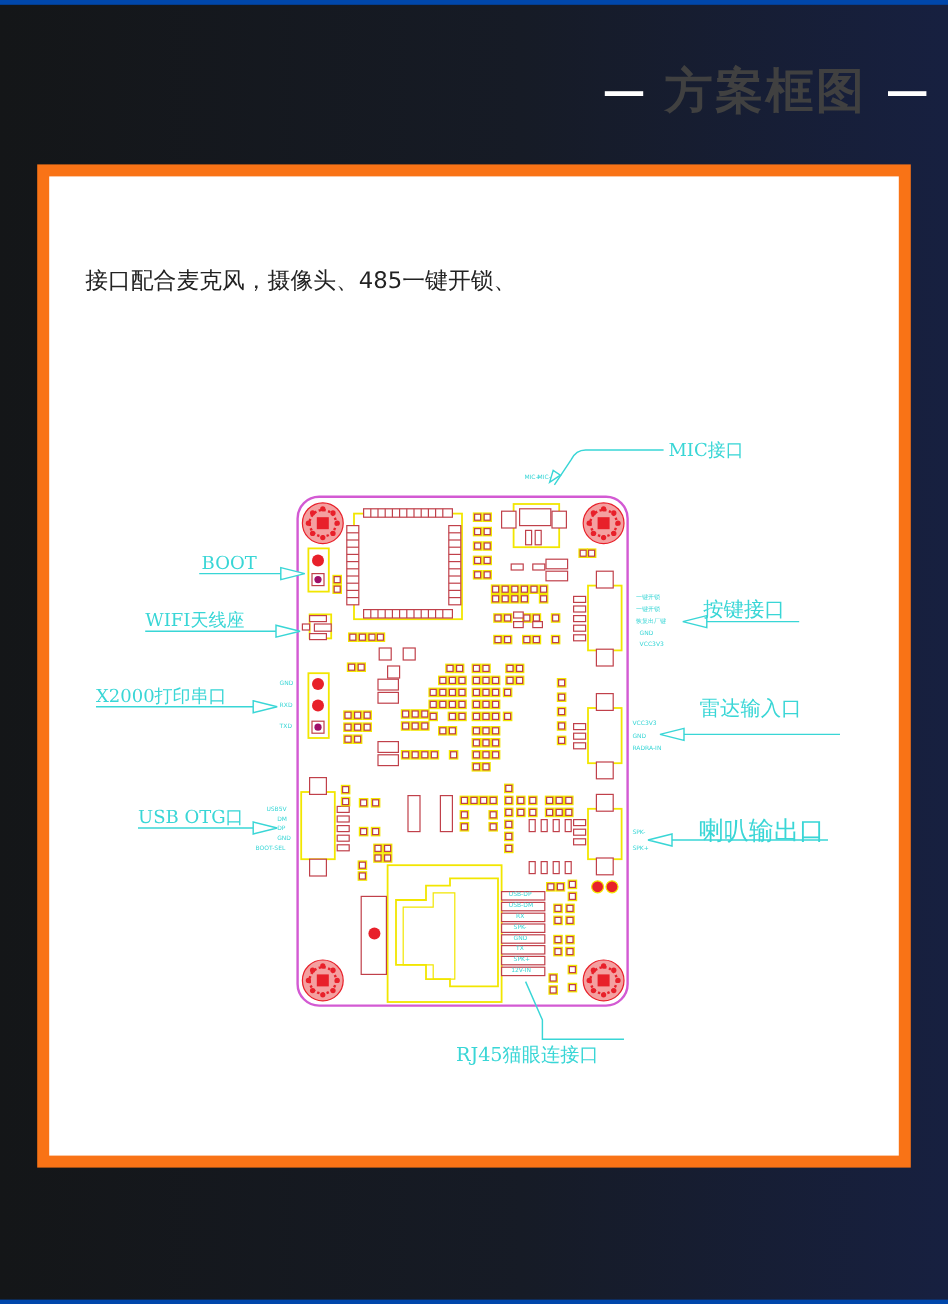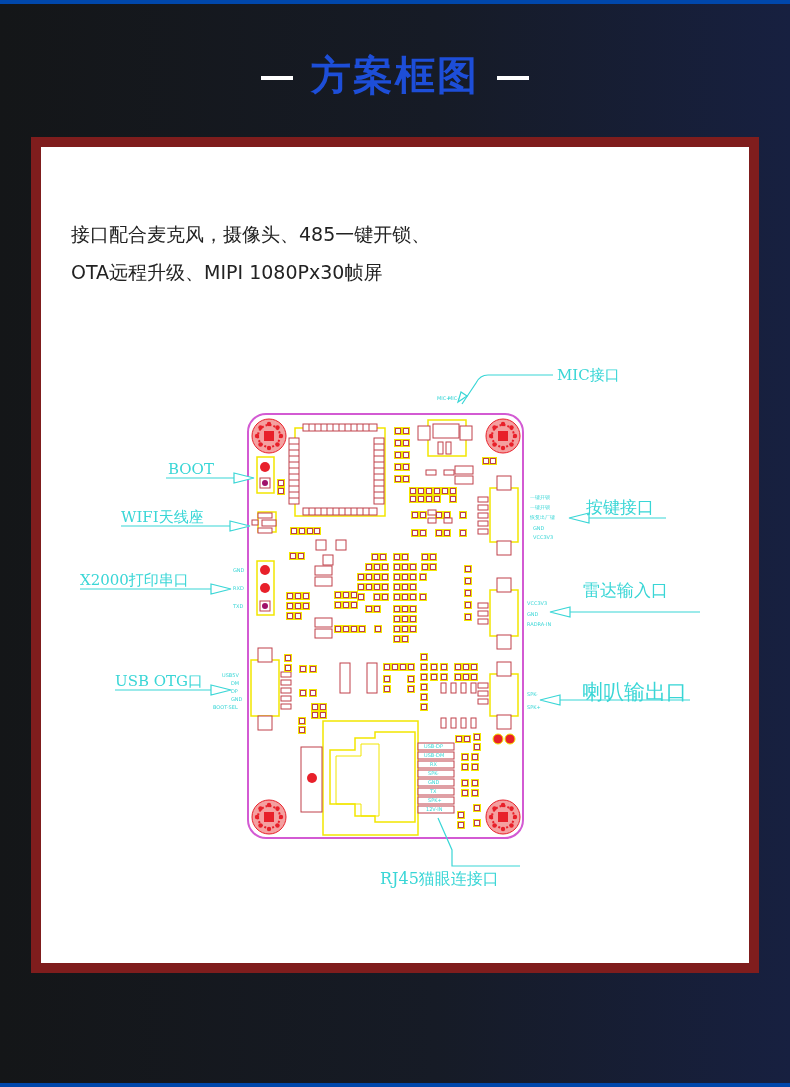--- a/index.html
+++ b/index.html
@@ -1,44 +1,43 @@
 <!DOCTYPE html>
 <html><head>
 <meta charset="utf-8">
 <style>
   html,body{margin:0;padding:0;}
   body{width:790px;height:1087px;position:relative;overflow:hidden;
     background:linear-gradient(90deg,#141618 0%,#161b26 55%,#172040 100%);
     font-family:"DejaVu Sans","Liberation Sans",sans-serif;}
   .topbar{position:absolute;left:0;top:0;width:790px;height:4px;background:#0047ab;}
   .botbar{position:absolute;left:0;bottom:0;width:790px;height:4px;background:#0047ab;}
-  .title{position:absolute;left:0;top:48px;width:790px;text-align:center;color:#1d4ed8;
+  .title{position:absolute;left:0;top:48px;width:790px;text-align:right;color:#404040;
     font-weight:bold;font-size:40px;letter-spacing:2px;}
   .title .dash{display:inline-block;width:32px;height:4px;background:#fff;vertical-align:middle;margin:0 18px;}
-  .frame{position:absolute;left:31px;top:137px;width:728px;height:836px;background:#7f1d1d;}
+  .frame{position:absolute;left:31px;top:137px;width:728px;height:836px;background:#f97316;}
   .panel{position:absolute;left:10px;top:10px;width:708px;height:816px;background:#fff;}
   .desc{position:absolute;left:30px;top:68px;font-size:19px;line-height:38px;color:#222;font-family:"DejaVu Sans",sans-serif;}
   .lbl{position:absolute;color:#39d6d6;font-family:"DejaVu Serif","Liberation Serif",serif;font-size:15px;white-space:nowrap;}
   .pin{position:absolute;color:#39d6d6;font-size:5px;font-family:"DejaVu Sans",sans-serif;white-space:nowrap;}
   svg{position:absolute;left:0;top:0;}
 </style>
 </head>
 <body>
 
 <div class="topbar"></div>
 
 <div class="title">
   <span class="dash"></span><span>方案框图</span><span class="dash"></span>
 </div>
 
 <div class="frame">
   <div class="panel">
     <div class="desc">
       <div>接口配合麦克风，摄像头、485一键开锁、</div>
-      <div>OTA远程升级、MIPI 1080Px30帧屏</div>
     </div>
   </div>
 </div>
 
 <svg width="790" height="1087">
   <defs>
     <g id="hole">
       <circle r="17" fill="#f4a0a0" stroke="#e8202a" stroke-width="1"></circle>
       <circle r="11" fill="none" stroke="#e8202a" stroke-width="2" stroke-dasharray="2 2"></circle>
       <rect x="-5" y="-5" width="10" height="10" fill="#e8202a"></rect>

